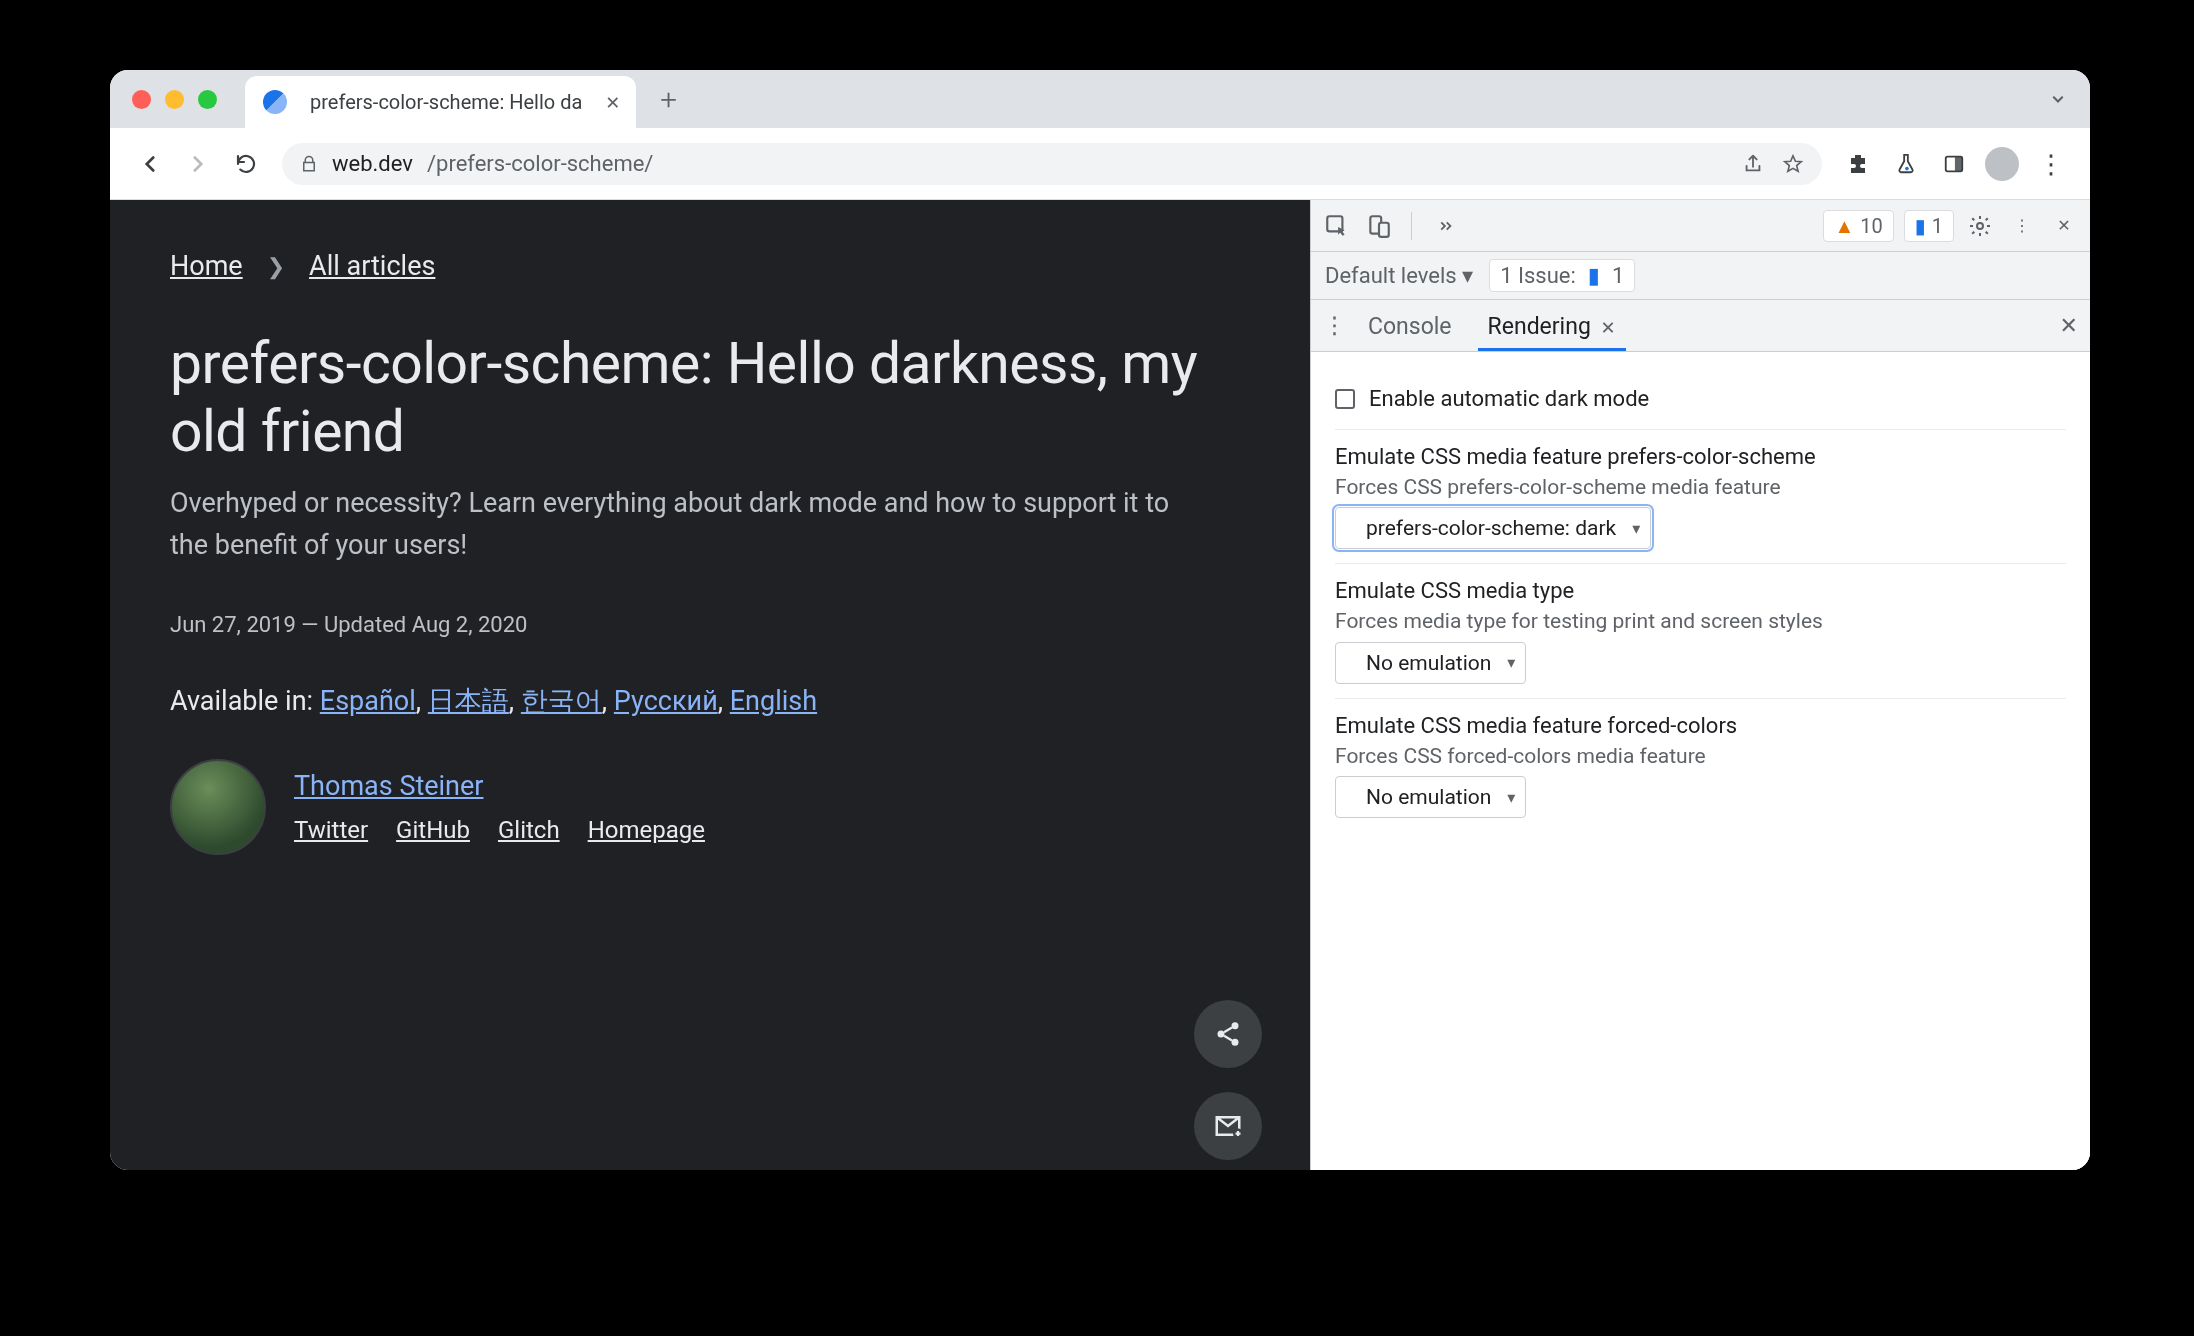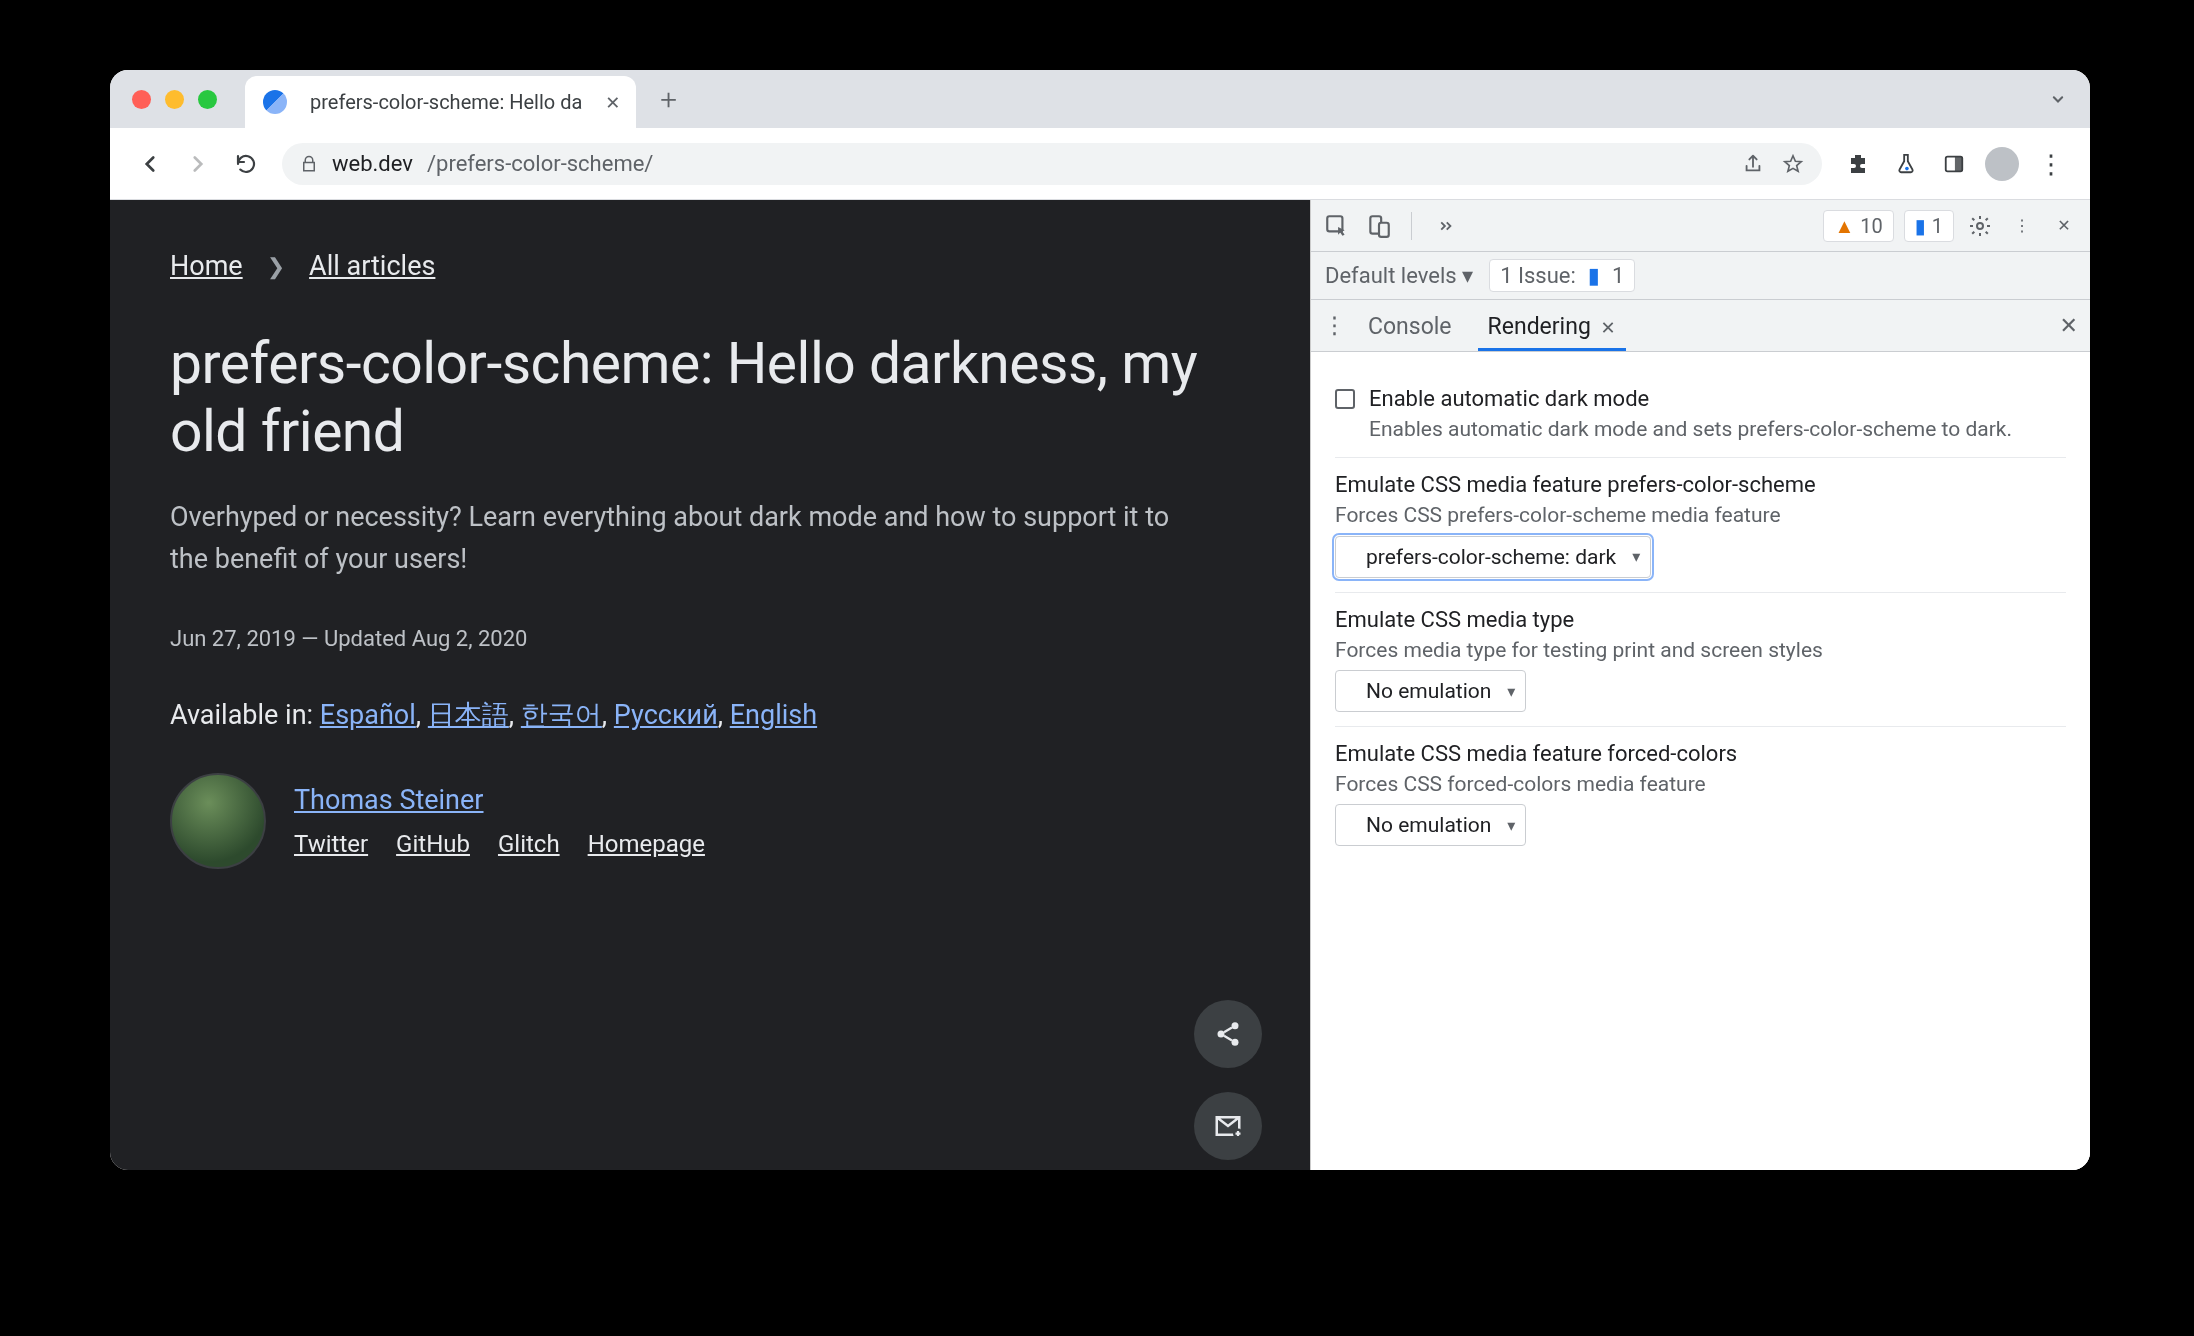--- a/index.html
+++ b/index.html
@@ -91,21 +91,21 @@
 .devtools {
   flex: 1; background: #f1f3f4;
   display: flex; flex-direction: column;
   border-left: 1px solid #cbcbcb;
 }
 
 
 .breadcrumbs { display: flex; align-items: center; gap: 24px; font-size: 27px; margin-bottom: 48px; }
 .breadcrumbs a { color: #e8eaed; text-decoration: underline; }
 .breadcrumbs .chev { color: #9aa0a6; font-size: 22px; }
-h1 { font-size: 57px; font-weight: 400; line-height: 1.2; margin-bottom: 30px; letter-spacing: -0.5px; }
+h1 { font-size: 57px; font-weight: 400; line-height: 1.2; margin-bottom: 16px; letter-spacing: -0.5px; }
 .subtitle { font-size: 27px; color: #bdc1c6; line-height: 1.55; margin-bottom: 46px; max-width: 1030px; }
 .dateline { font-size: 22px; color: #bdc1c6; margin-bottom: 46px; }
 .langs { font-size: 27px; margin-bottom: 40px; }
 .langs a { color: #8ab4f8; text-decoration: underline; }
 .author { display: flex; align-items: center; gap: 28px; margin-top: 28px; }
 .author-pic { width: 96px; height: 96px; border-radius: 50%; background: radial-gradient(circle at 40% 30%, #6b8e5a, #2d4a2d 70%); border: 2px solid #3c4043; }
 .author-info { display: flex; flex-direction: column; gap: 14px; }
 .author-name { color: #8ab4f8; font-size: 27px; }
 .author-links { display: flex; gap: 28px; font-size: 24px; }
 .author-links a { color: #e8eaed; text-decoration: underline; }
@@ -346,21 +346,20 @@
         <div class="tabitem active"><span>Rendering</span> <span class="tabclose">✕</span></div>
         <div class="drawer-close">✕</div>
       </div>
 
       <div class="panel">
         <div class="opt">
           <div class="opt-row">
             <div class="checkbox"></div>
             <div>
               <div class="opt-title">Enable automatic dark mode</div>
-              <div class="opt-desc">Enables automatic dark mode and sets prefers-color-scheme to dark.</div>
             </div>
           </div>
         </div>
 
         <div class="opt">
           <div class="opt-title">Emulate CSS media feature prefers-color-scheme</div>
           <div class="opt-desc">Forces CSS prefers-color-scheme media feature</div>
           <div class="select focused">
               <span>prefers-color-scheme: dark</span>
             </div>

